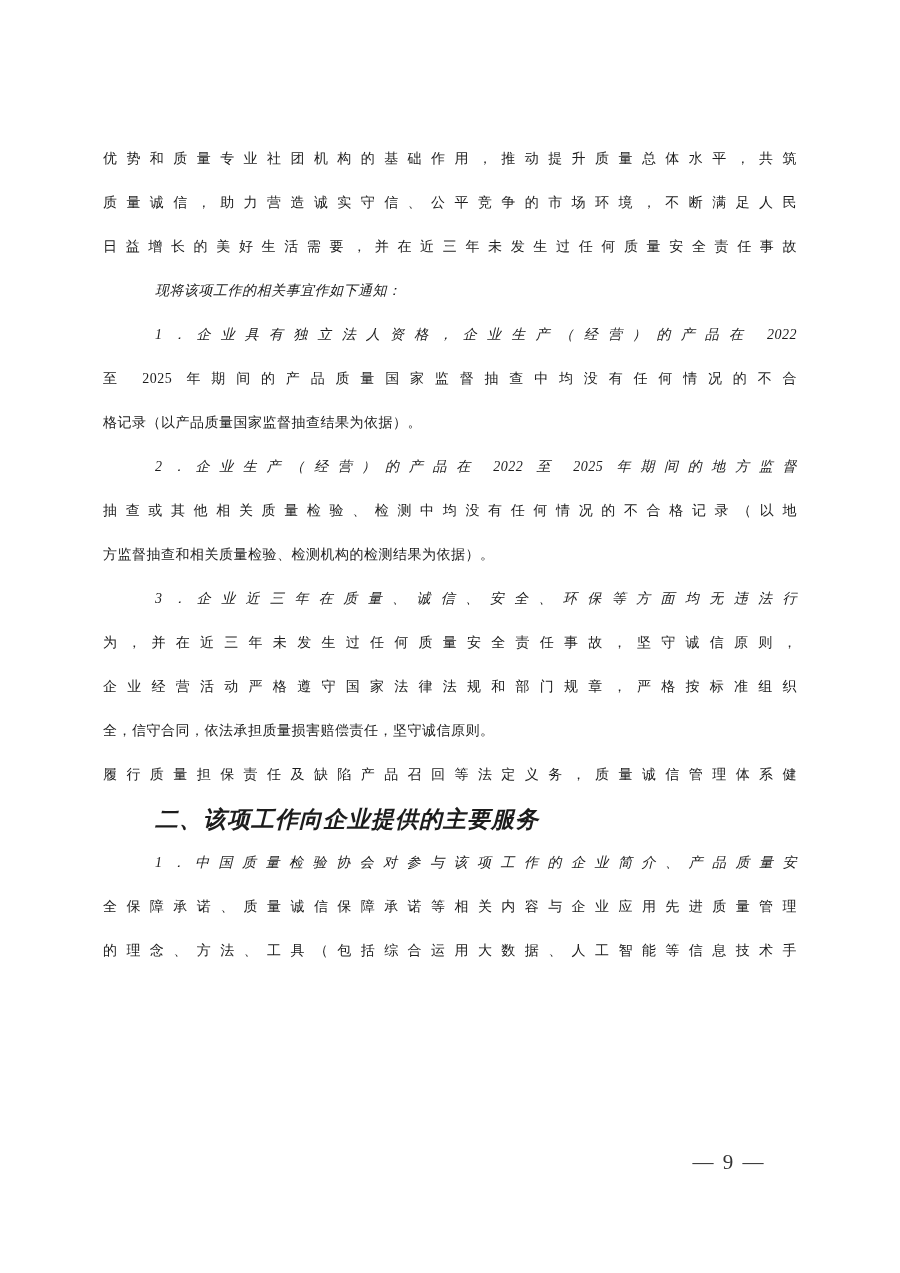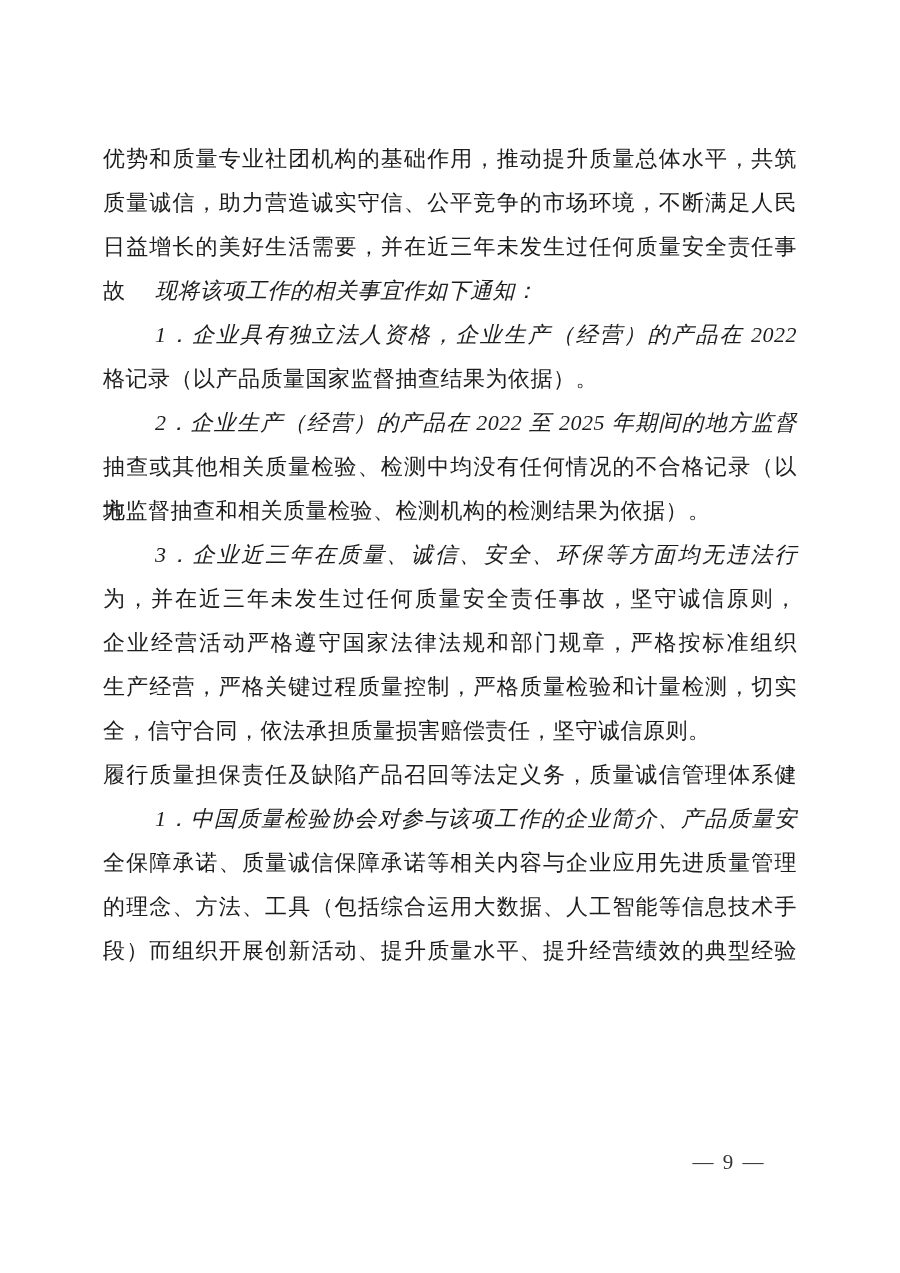--- a/index.html
+++ b/index.html
@@ -17,21 +17,21 @@
   }
   .doc {
     position: absolute;
     left: 103px;
     top: 137px;
     width: 694px;
   }
   .line {
     height: 44px;
     line-height: 44px;
-    font-size: 22px;
+    font-size: 14px;
     letter-spacing: 0.5px;
     color: #1c1c1c;
     white-space: nowrap;
     overflow: visible;
   }
   
   .fill {
     text-align: justify;
     text-align-last: justify;
     white-space: normal;
@@ -63,29 +63,29 @@
 </style>
 </head>
 <body>
 
 <div class="doc">
   <div class="line fill">优势和质量专业社团机构的基础作用，推动提升质量总体水平，共筑</div>
   <div class="line fill">质量诚信，助力营造诚实守信、公平竞争的市场环境，不断满足人民</div>
   <div class="line fill">日益增长的美好生活需要，并在近三年未发生过任何质量安全责任事故</div>
   <div class="line indent">现将该项工作的相关事宜作如下通知：</div>
   <div class="line indent fill">1．企业具有独立法人资格，企业生产（经营）的产品在 2022</div>
+  <div class="line fill">至 2025 年期间的产品质量国家监督抽查中均没有任何情况的不合</div>
   <div class="line">格记录（以产品质量国家监督抽查结果为依据）。</div>
   <div class="line indent fill">2．企业生产（经营）的产品在 2022 至 2025 年期间的地方监督</div>
   <div class="line fill">抽查或其他相关质量检验、检测中均没有任何情况的不合格记录（以地</div>
   <div class="line">方监督抽查和相关质量检验、检测机构的检测结果为依据）。</div>
   <div class="line indent fill">3．企业近三年在质量、诚信、安全、环保等方面均无违法行</div>
   <div class="line fill">为，并在近三年未发生过任何质量安全责任事故，坚守诚信原则，</div>
   <div class="line fill">企业经营活动严格遵守国家法律法规和部门规章，严格按标准组织</div>
-  <div class="line fill">生产经营，严格关键过程质量控制，严格质量检验和计量检测，切实</div>
   <div class="line">全，信守合同，依法承担质量损害赔偿责任，坚守诚信原则。</div>
   <div class="line fill">履行质量担保责任及缺陷产品召回等法定义务，质量诚信管理体系健</div>
+  <div class="line heading indent">二、该项工作向企业提供的主要服务</div>
   <div class="line indent fill">1．中国质量检验协会对参与该项工作的企业简介、产品质量安</div>
   <div class="line fill">全保障承诺、质量诚信保障承诺等相关内容与企业应用先进质量管理</div>
   <div class="line fill">的理念、方法、工具（包括综合运用大数据、人工智能等信息技术手</div>
-  <div class="line fill">段）而组织开展创新活动、提升质量水平、提升经营绩效的典型经验</div>
 </div>
 
 <div class="footer">— 9 —</div>
 
 </body></html>

